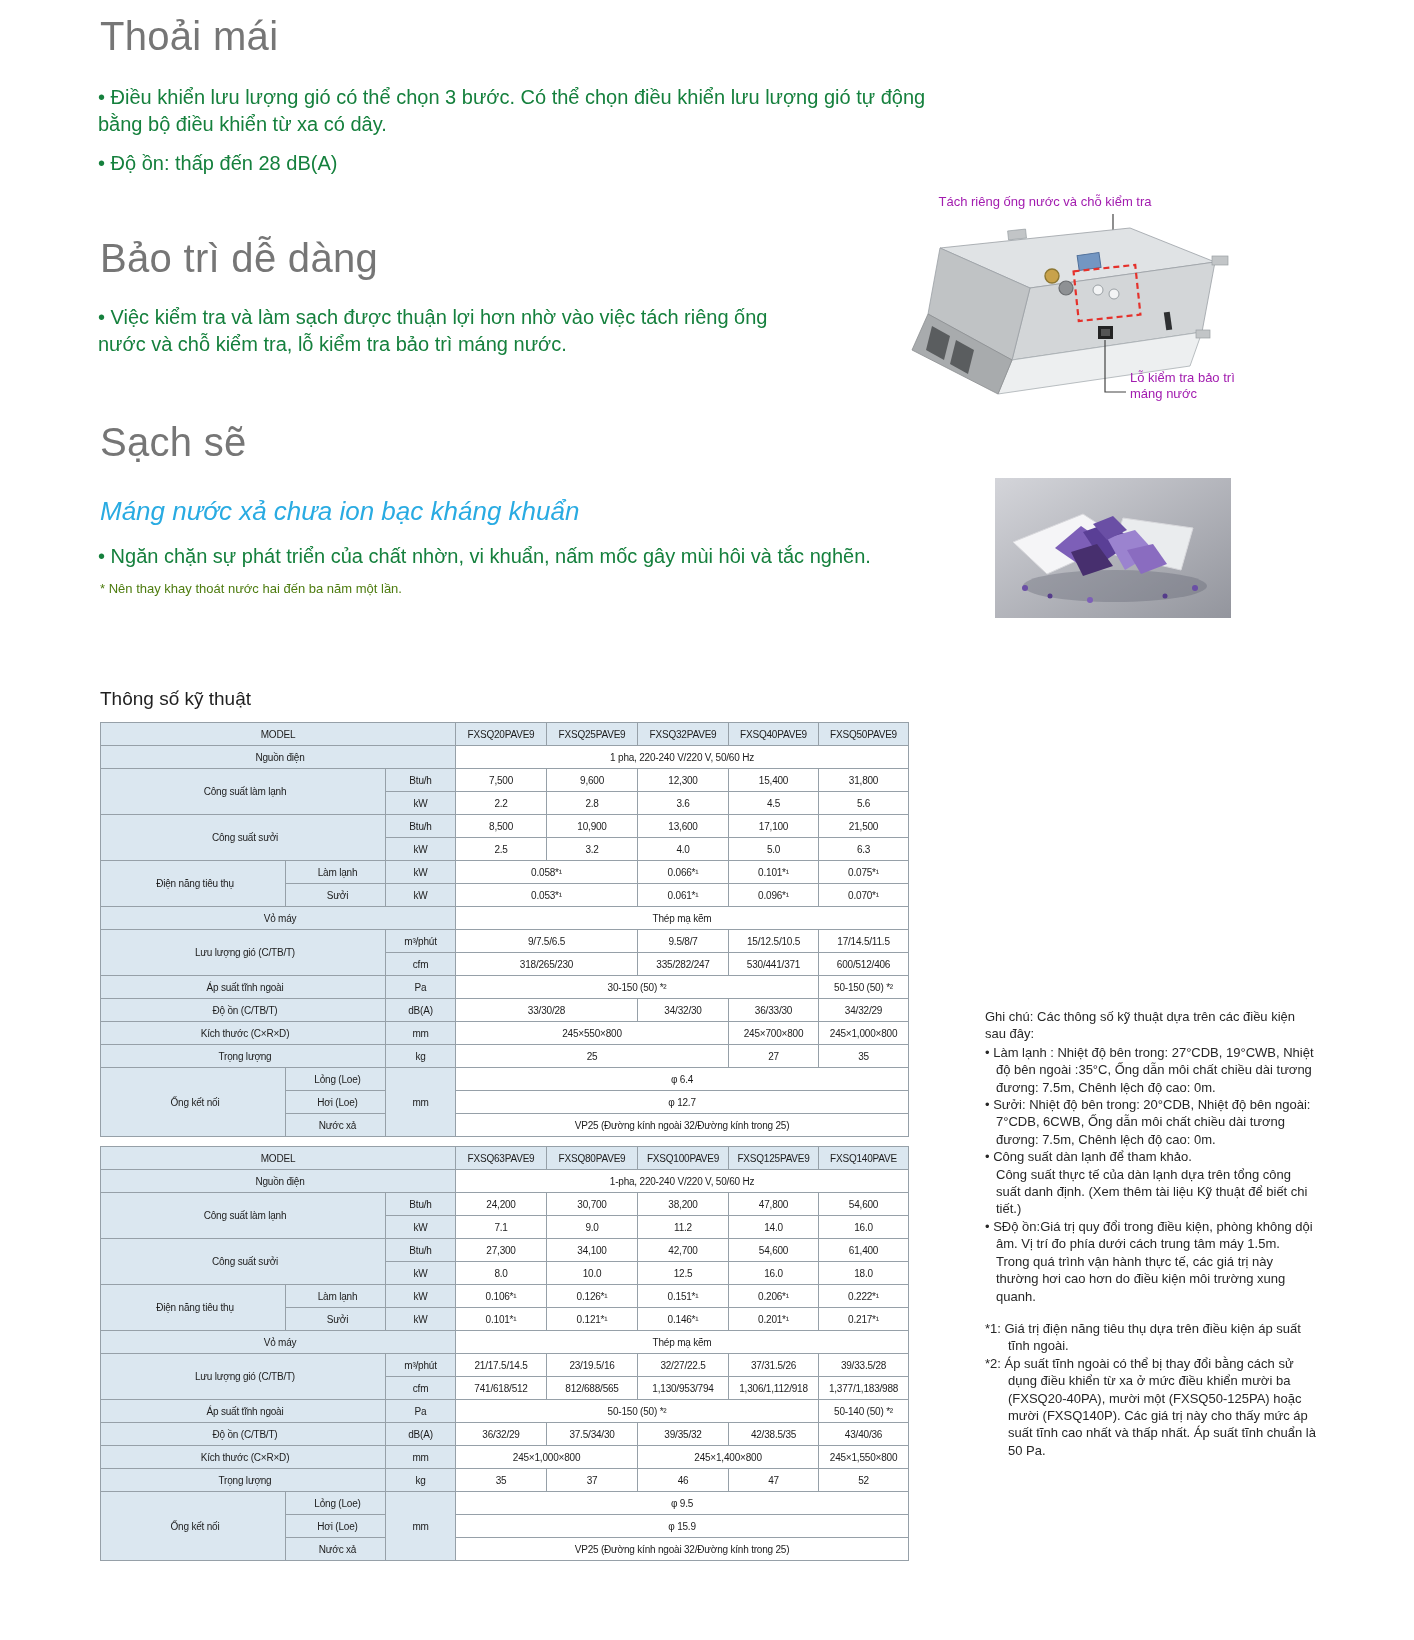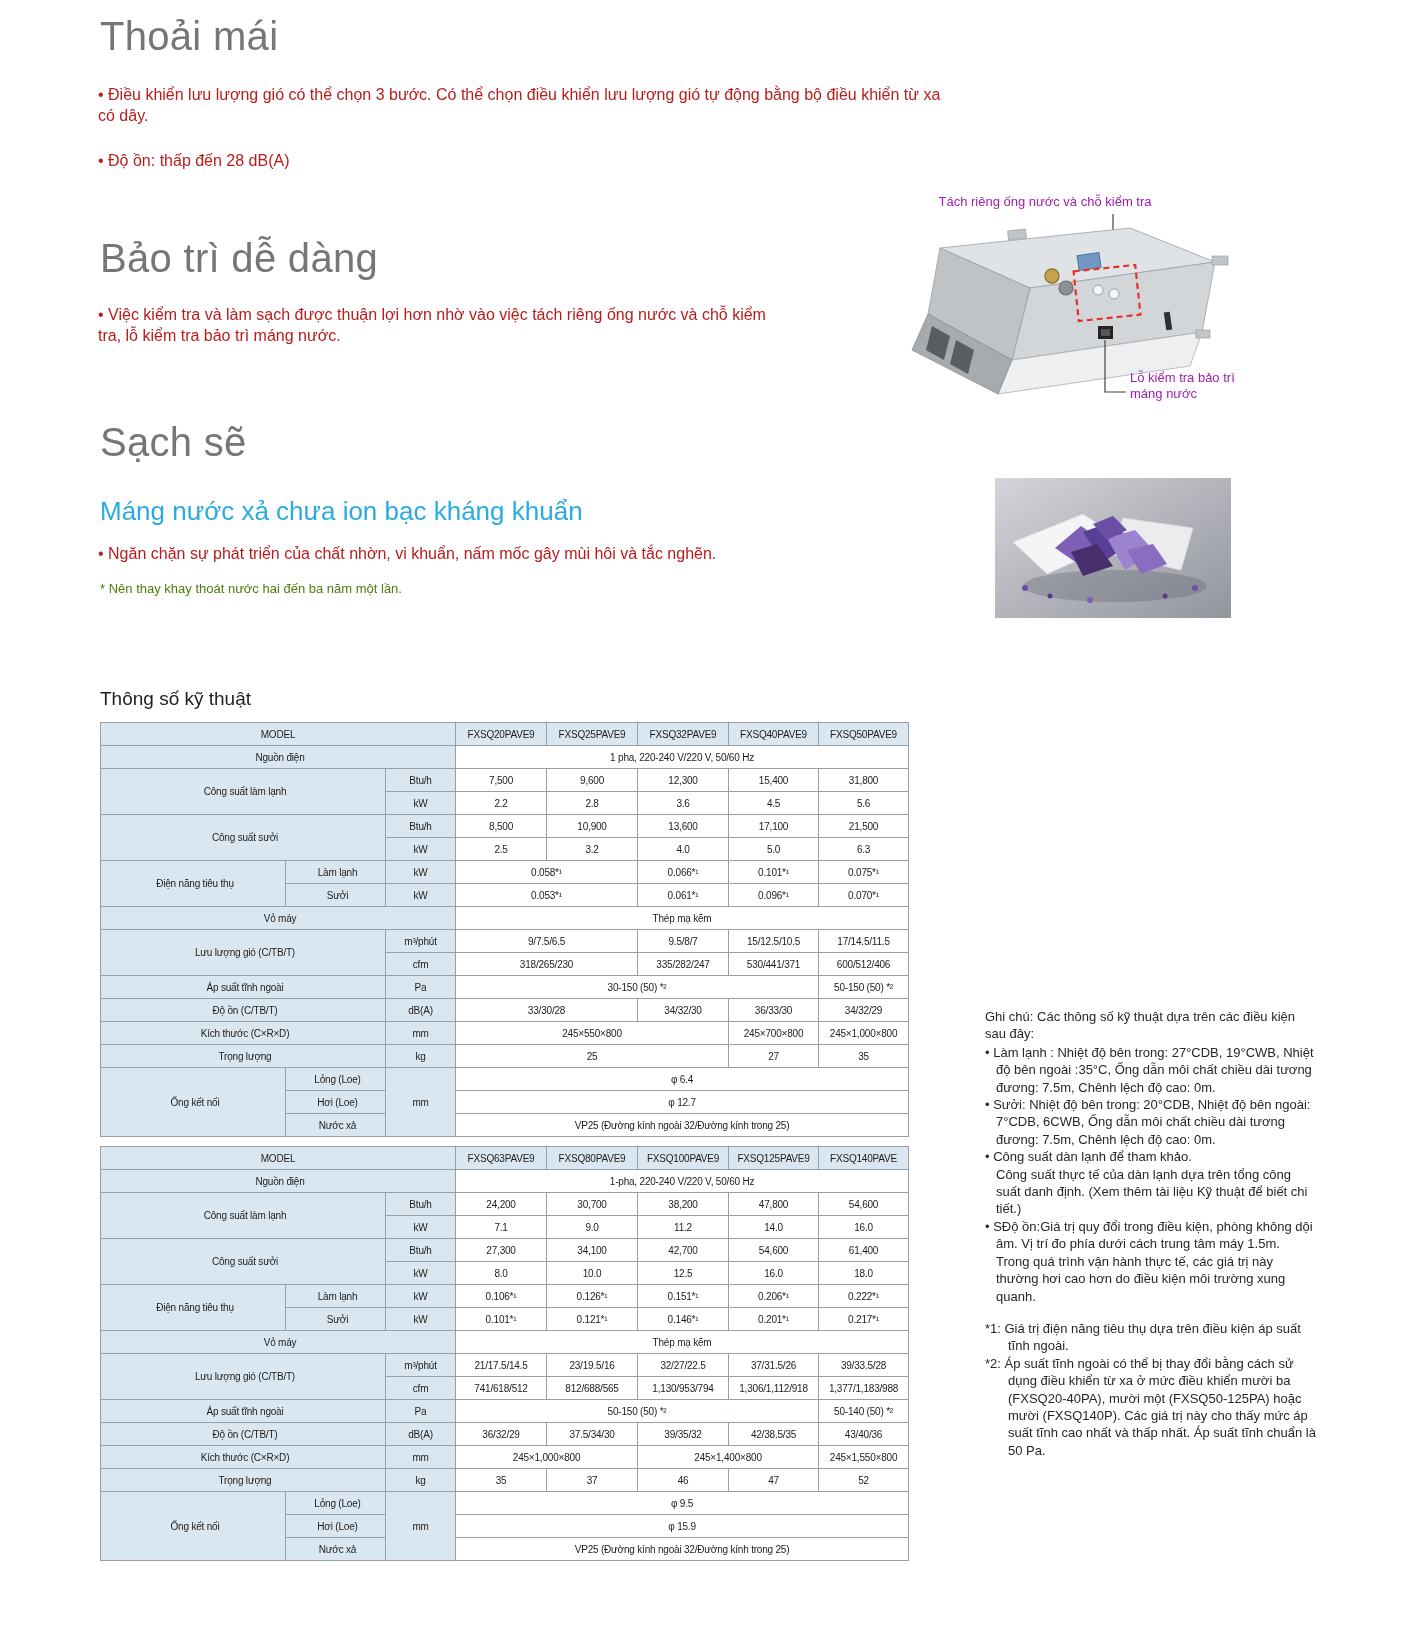--- a/index.html
+++ b/index.html
@@ -1,22 +1,22 @@
 <!DOCTYPE html>
 <html><head>
 <meta charset="utf-8">
 <style>
   html,body{margin:0;padding:0;background:#fff;}
   .page{position:relative;width:1414px;height:1640px;background:#fff;overflow:hidden;
         font-family:"Liberation Sans","DejaVu Sans",sans-serif;color:#222;}
   .abs{position:absolute;}
   .h1{font-size:40px;font-weight:400;color:#767676;letter-spacing:.3px;}
-  .bullet{font-size:16px;line-height:1.33;color:#b91c1c;}
+  .bullet{font-size:20px;line-height:1.33;color:#15803d;}
   .bullet::before{content:"• ";}
-  .h2blue{font-size:26px;font-weight:400;color:#29abe2;}
+  .h2blue{font-size:26px;font-weight:400;color:#29abe2;font-style:italic;}
   .smallnote{font-size:13px;color:#4d7c0f;}
   .spectitle{font-size:19px;color:#1f1f1f;}
   table.spec{border-collapse:collapse;table-layout:fixed;width:808px;font-size:10px;
              letter-spacing:-0.2px;border:1.5px solid #4f5b63;}
   table.spec td{border:1px solid #96a0a8;height:22px;padding:0 3px;text-align:center;
                 color:#1c1c1c;white-space:nowrap;overflow:hidden;}
   table.spec td.lbl,table.spec td.sub{background:#dbe7f0;text-align:center;padding-left:7px;}
   table.spec td.unit,table.spec td.hdr{background:#dbe7f0;text-align:center;}
   table.spec tr.grp td{border-top:1.6px solid #4f5b63;}
   .figlabel{font-size:13px;color:#a21caf;line-height:1.25;}

